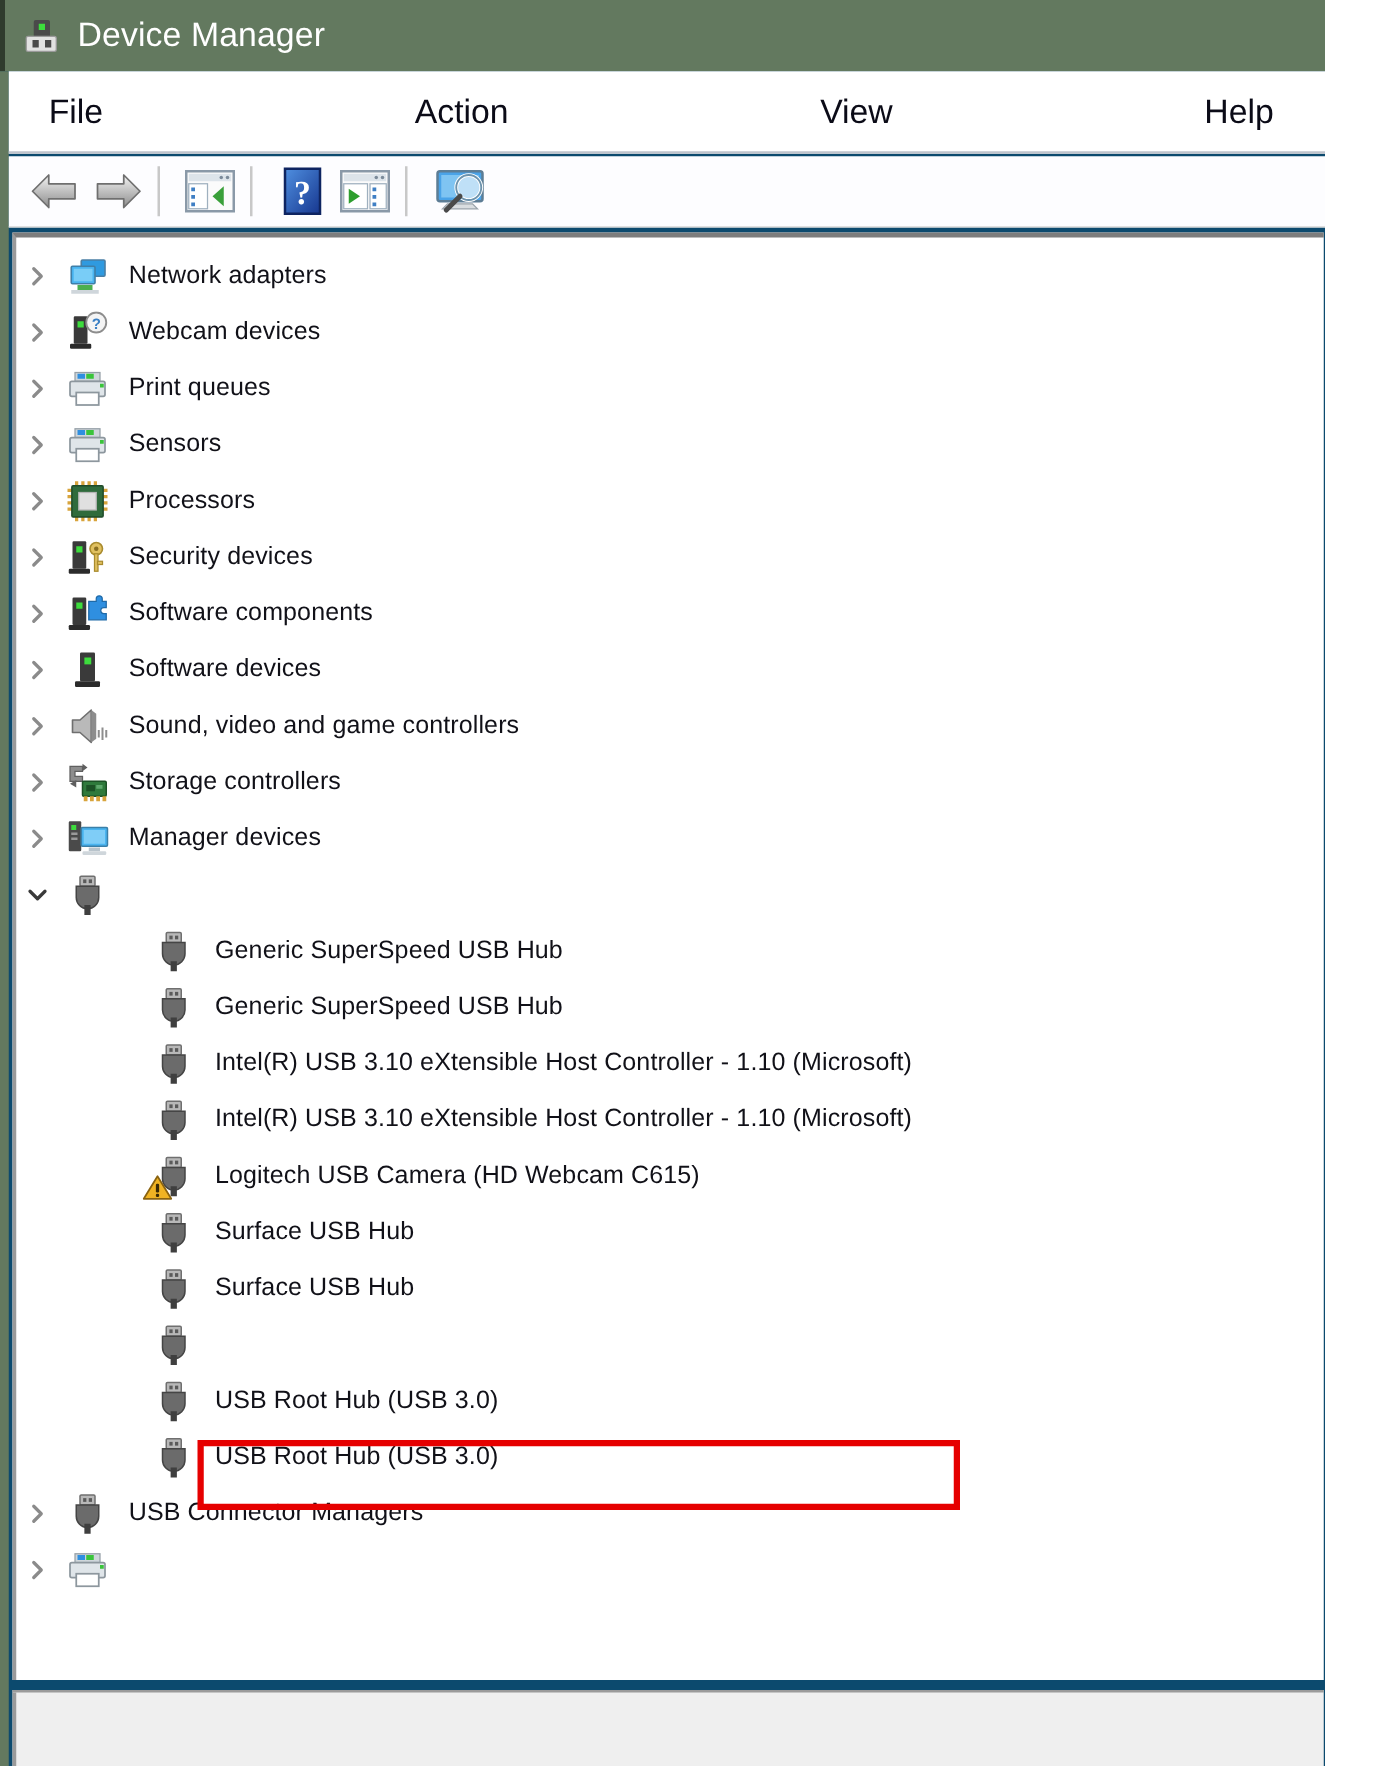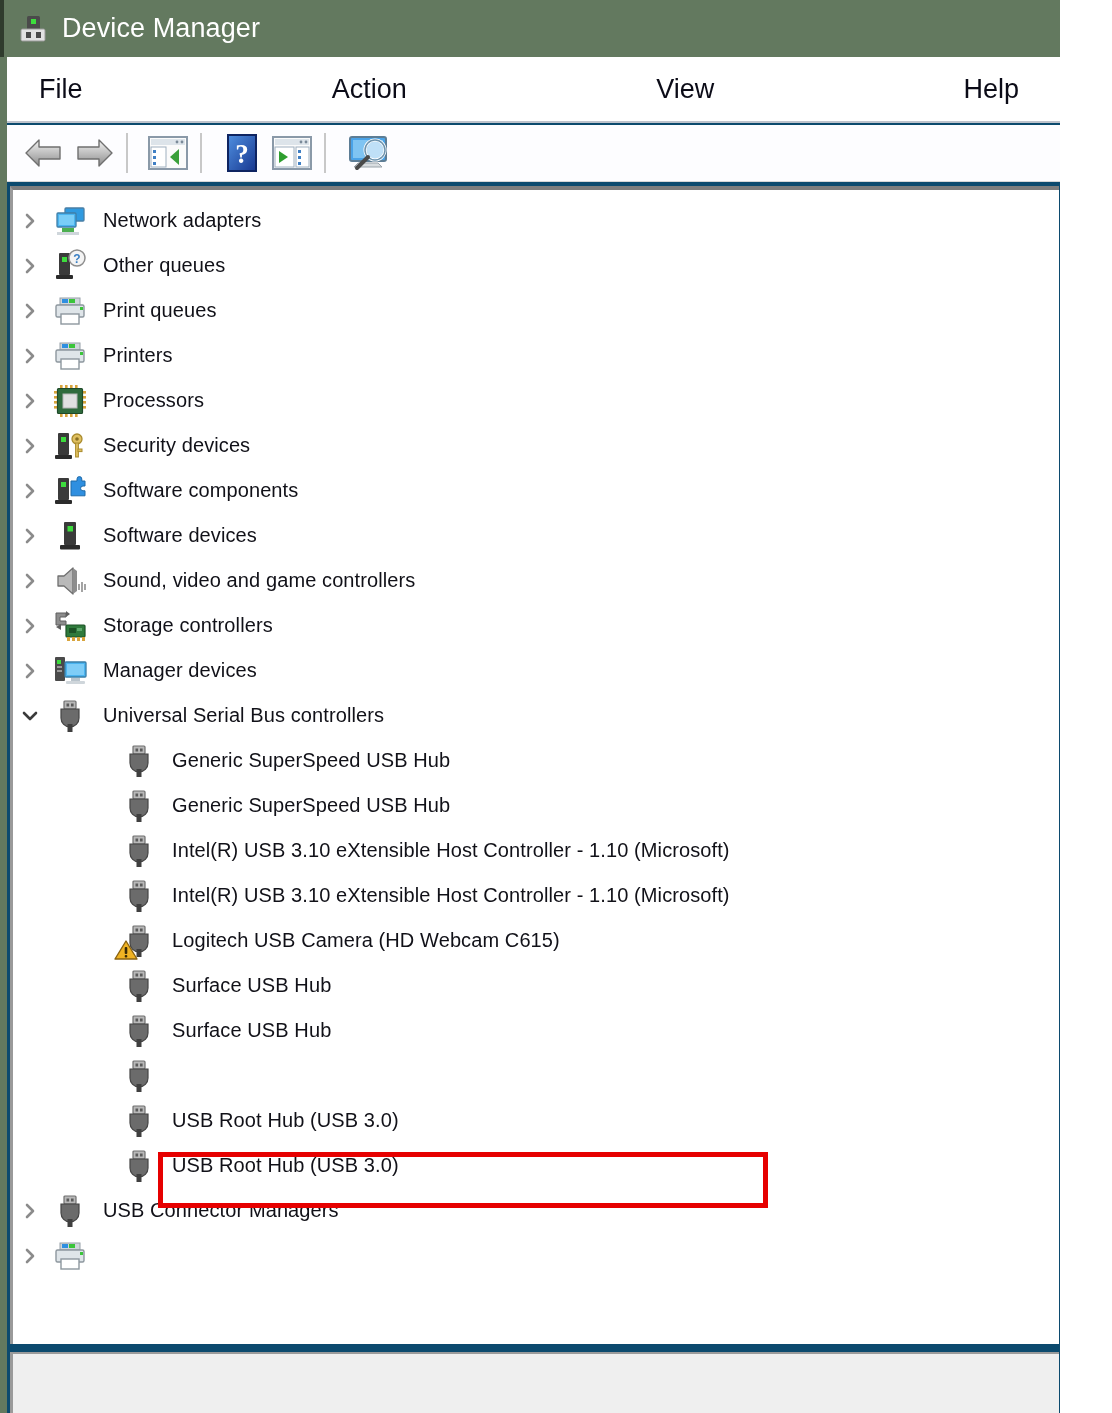--- a/index.html
+++ b/index.html
@@ -301,21 +301,21 @@
             </div>
             <div class="icon-cell">
               <svg width="34" height="34" viewBox="0 0 34 34">
                 <rect x="6" y="4" width="11" height="22" rx="1" fill="#3a3a3a"></rect>
                 <rect x="9" y="8" width="5" height="5" fill="#3ddc3d"></rect>
                 <rect x="3" y="26" width="17" height="4" rx="1" fill="#2b2b2b"></rect>
                 <circle cx="24" cy="9" r="8" fill="#f4f4f4" stroke="#8d8d8d" stroke-width="1.5"></circle>
                 <text x="24" y="14" font-family="'Liberation Sans', sans-serif" font-size="12" font-weight="bold" fill="#3a7fc4" text-anchor="middle">?</text>
               </svg>
             </div>
-            <div class="label">Other queues</div>
+            <div class="label">Webcam devices</div>
           </div>
           <div class="row">
             <div class="chev">
               <svg width="18" height="18" viewBox="0 0 18 18">
                 <path d="M6 3 L12 9 L6 15" fill="none" stroke="#8b8b8b" stroke-width="2.6" stroke-linecap="round" stroke-linejoin="round"></path>
               </svg>
             </div>
             <div class="icon-cell">
               <svg width="34" height="34" viewBox="0 0 34 34">
                 <rect x="7" y="4" width="20" height="7" fill="#cfd6db" stroke="#96a0a8" stroke-width="1"></rect>
@@ -337,21 +337,21 @@
             <div class="icon-cell">
               <svg width="34" height="34" viewBox="0 0 34 34">
                 <rect x="7" y="4" width="20" height="7" fill="#cfd6db" stroke="#96a0a8" stroke-width="1"></rect>
                 <rect x="9" y="5" width="6" height="4" fill="#2f8fe0"></rect>
                 <rect x="16" y="5" width="6" height="4" fill="#3ac43a"></rect>
                 <rect x="3" y="11" width="28" height="12" rx="1.5" fill="#dfe5e9" stroke="#8d979e" stroke-width="1.4"></rect>
                 <rect x="27" y="13" width="3" height="3" fill="#3ac43a"></rect>
                 <rect x="8" y="20" width="18" height="10" fill="#ffffff" stroke="#8d979e" stroke-width="1.4"></rect>
               </svg>
             </div>
-            <div class="label">Printers</div>
+            <div class="label">Sensors</div>
           </div>
           <div class="row">
             <div class="chev">
               <svg width="18" height="18" viewBox="0 0 18 18">
                 <path d="M6 3 L12 9 L6 15" fill="none" stroke="#8b8b8b" stroke-width="2.6" stroke-linecap="round" stroke-linejoin="round"></path>
               </svg>
             </div>
             <div class="icon-cell">
               <svg width="34" height="34" viewBox="0 0 34 34">
                 <g fill="#d8a43c">
@@ -499,21 +499,20 @@
             </div>
             <div class="icon-cell">
               <svg width="34" height="34" viewBox="0 0 34 34">
                 <rect x="11" y="2" width="12" height="8" rx="1" fill="#b8b8b8" stroke="#6f6f6f" stroke-width="1.2"></rect>
                 <rect x="13.5" y="4.5" width="2.6" height="3" fill="#5a5a5a"></rect>
                 <rect x="18" y="4.5" width="2.6" height="3" fill="#5a5a5a"></rect>
                 <path d="M8 10 h18 v9 a9 9 0 0 1 -18 0 Z" fill="#6b6b6b" stroke="#454545" stroke-width="1.2"></path>
                 <rect x="14.5" y="25" width="5" height="8" fill="#3f3f3f"></rect>
               </svg>
             </div>
-            <div class="label">Universal Serial Bus controllers</div>
           </div>
           <div class="row depth1">
             <div class="chev"></div>
             <div class="icon-cell">
               <svg width="34" height="34" viewBox="0 0 34 34">
                 <rect x="11" y="2" width="12" height="8" rx="1" fill="#b8b8b8" stroke="#6f6f6f" stroke-width="1.2"></rect>
                 <rect x="13.5" y="4.5" width="2.6" height="3" fill="#5a5a5a"></rect>
                 <rect x="18" y="4.5" width="2.6" height="3" fill="#5a5a5a"></rect>
                 <path d="M8 10 h18 v9 a9 9 0 0 1 -18 0 Z" fill="#6b6b6b" stroke="#454545" stroke-width="1.2"></path>
                 <rect x="14.5" y="25" width="5" height="8" fill="#3f3f3f"></rect>

